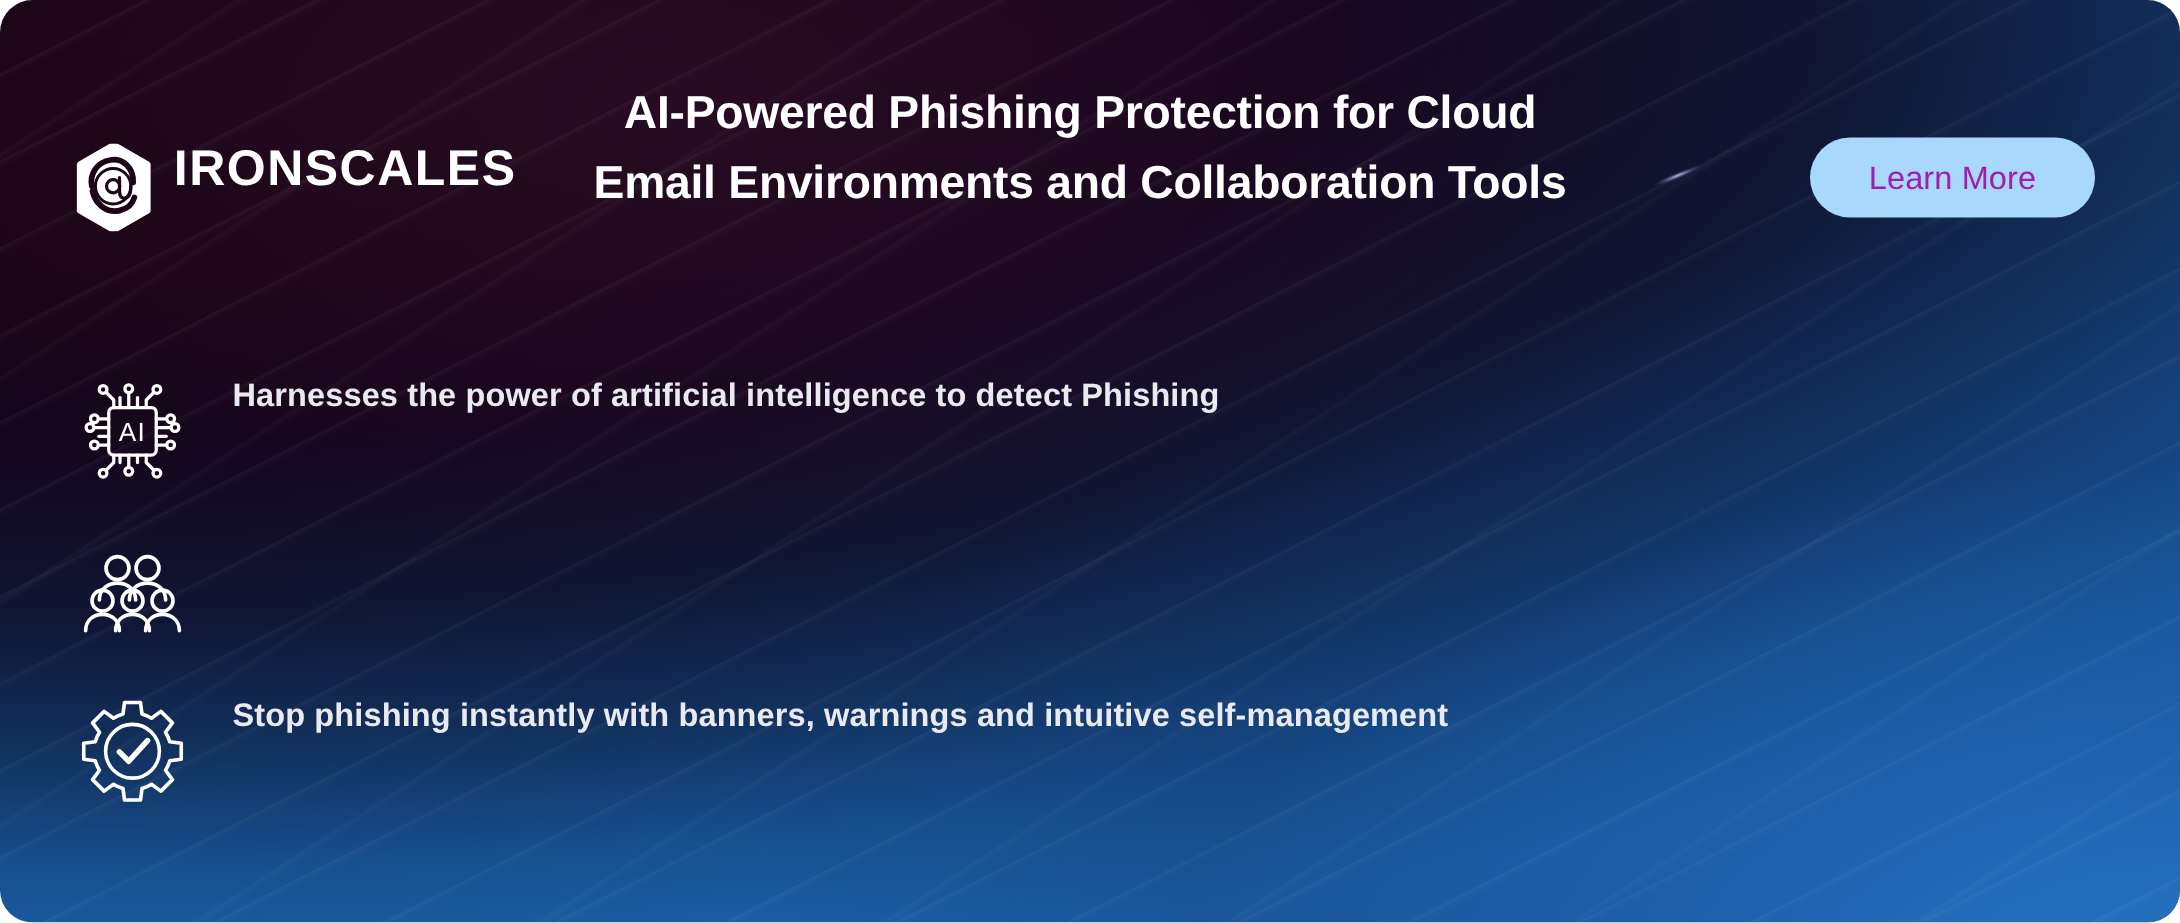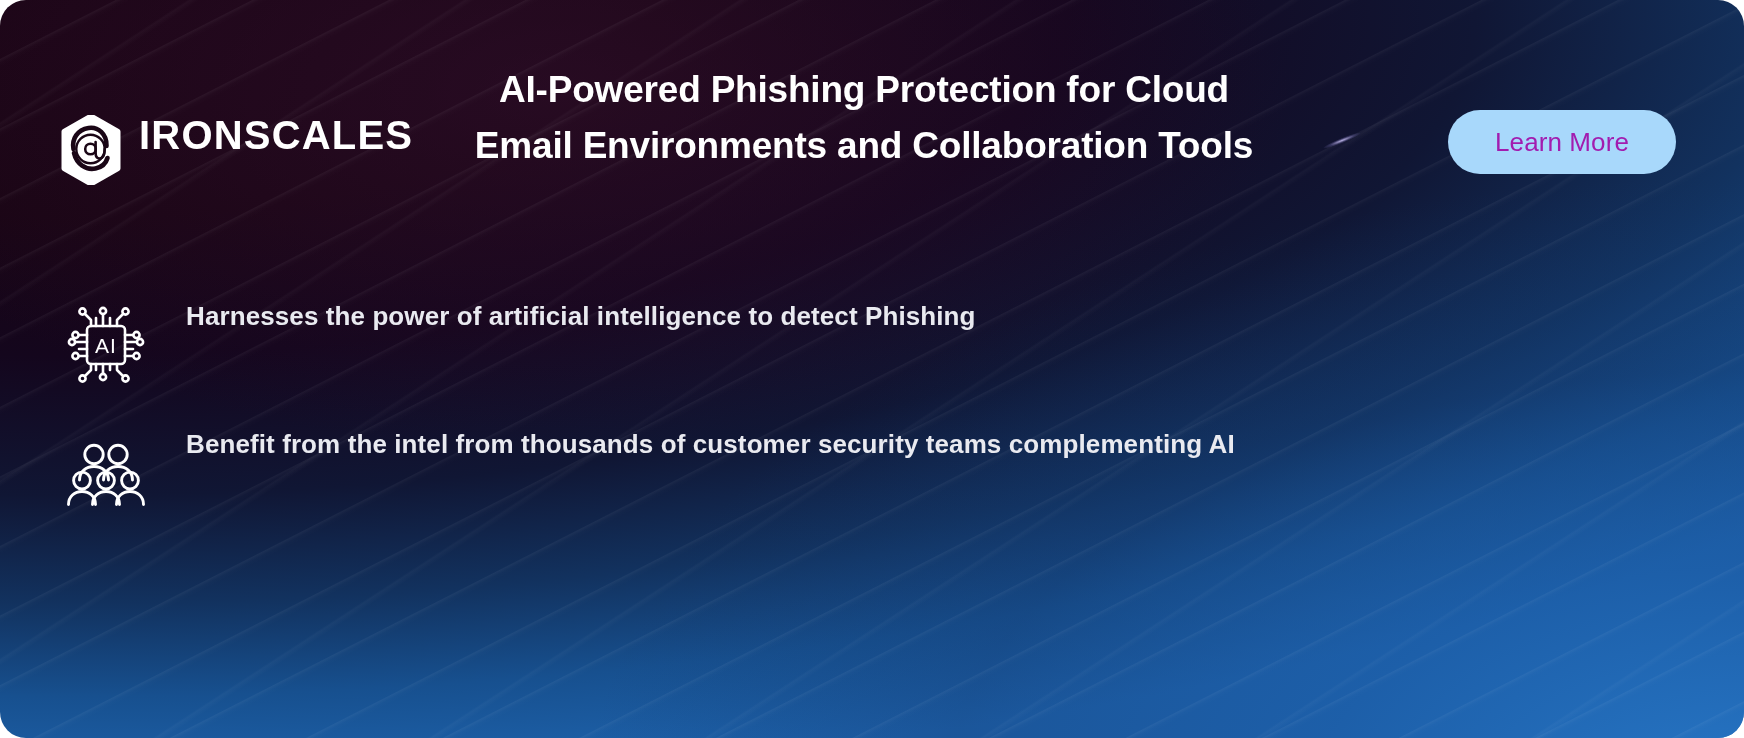--- a/index.html
+++ b/index.html
@@ -271,19 +271,33 @@
             <path d="M18.5 52 C18.5 43.5 25 38.5 33 38.5 C41 38.5 47.5 43.5 47.5 52"></path>
             <path d="M42.5 52 C42.5 43.5 49 38.5 57 38.5 C65 38.5 71.5 43.5 71.5 52"></path>
             <circle cx="21" cy="52.5" r="8.4"></circle>
             <circle cx="45" cy="52.5" r="8.4"></circle>
             <circle cx="69" cy="52.5" r="8.4"></circle>
             <path d="M7.5 76.5 C7.5 68.5 13.5 63.5 21 63.5 C28.5 63.5 34.5 68.5 34.5 76.5"></path>
             <path d="M31.5 76.5 C31.5 68.5 37.5 63.5 45 63.5 C52.5 63.5 58.5 68.5 58.5 76.5"></path>
             <path d="M55.5 76.5 C55.5 68.5 61.5 63.5 69 63.5 C76.5 63.5 82.5 68.5 82.5 76.5"></path>
           </svg>
         </div>
-        <div class="feature-text">Benefit from the intel from thousands of customer security teams complementing AI</div>
       </div>
 
+      <div class="feature-row">
+        <div class="feature-icon">
+          <svg width="90" height="90" viewBox="0 0 90 90" fill="none" stroke="#ffffff" stroke-width="2.9" stroke-linecap="round" stroke-linejoin="round">
+            <path d="M38.6 6 L51.4 6 L52.6 15.2 C55.3 16 57.9 17.1 60.2 18.6 L67.7 13.1 L76.9 22.3 L71.4 29.8
+                     C72.9 32.1 74 34.7 74.8 37.4 L84 38.6 L84 51.4 L74.8 52.6 C74 55.3 72.9 57.9 71.4 60.2
+                     L76.9 67.7 L67.7 76.9 L60.2 71.4 C57.9 72.9 55.3 74 52.6 74.8 L51.4 84 L38.6 84 L37.4 74.8
+                     C34.7 74 32.1 72.9 29.8 71.4 L22.3 76.9 L13.1 67.7 L18.6 60.2 C17.1 57.9 16 55.3 15.2 52.6
+                     L6 51.4 L6 38.6 L15.2 37.4 C16 34.7 17.1 32.1 18.6 29.8 L13.1 22.3 L22.3 13.1 L29.8 18.6
+                     C32.1 17.1 34.7 16 37.4 15.2 Z"></path>
+            <circle cx="45" cy="45" r="21.5"></circle>
+            <path d="M34.5 45.5 L42 53 L57 36.5" stroke-width="4.4"></path>
+          </svg>
+        </div>
+        <div class="feature-text">Stop phishing instantly with banners, warnings and intuitive self-management</div>
+      </div>
 
     </div>
   </div>
 </div>
 
 </body></html>

